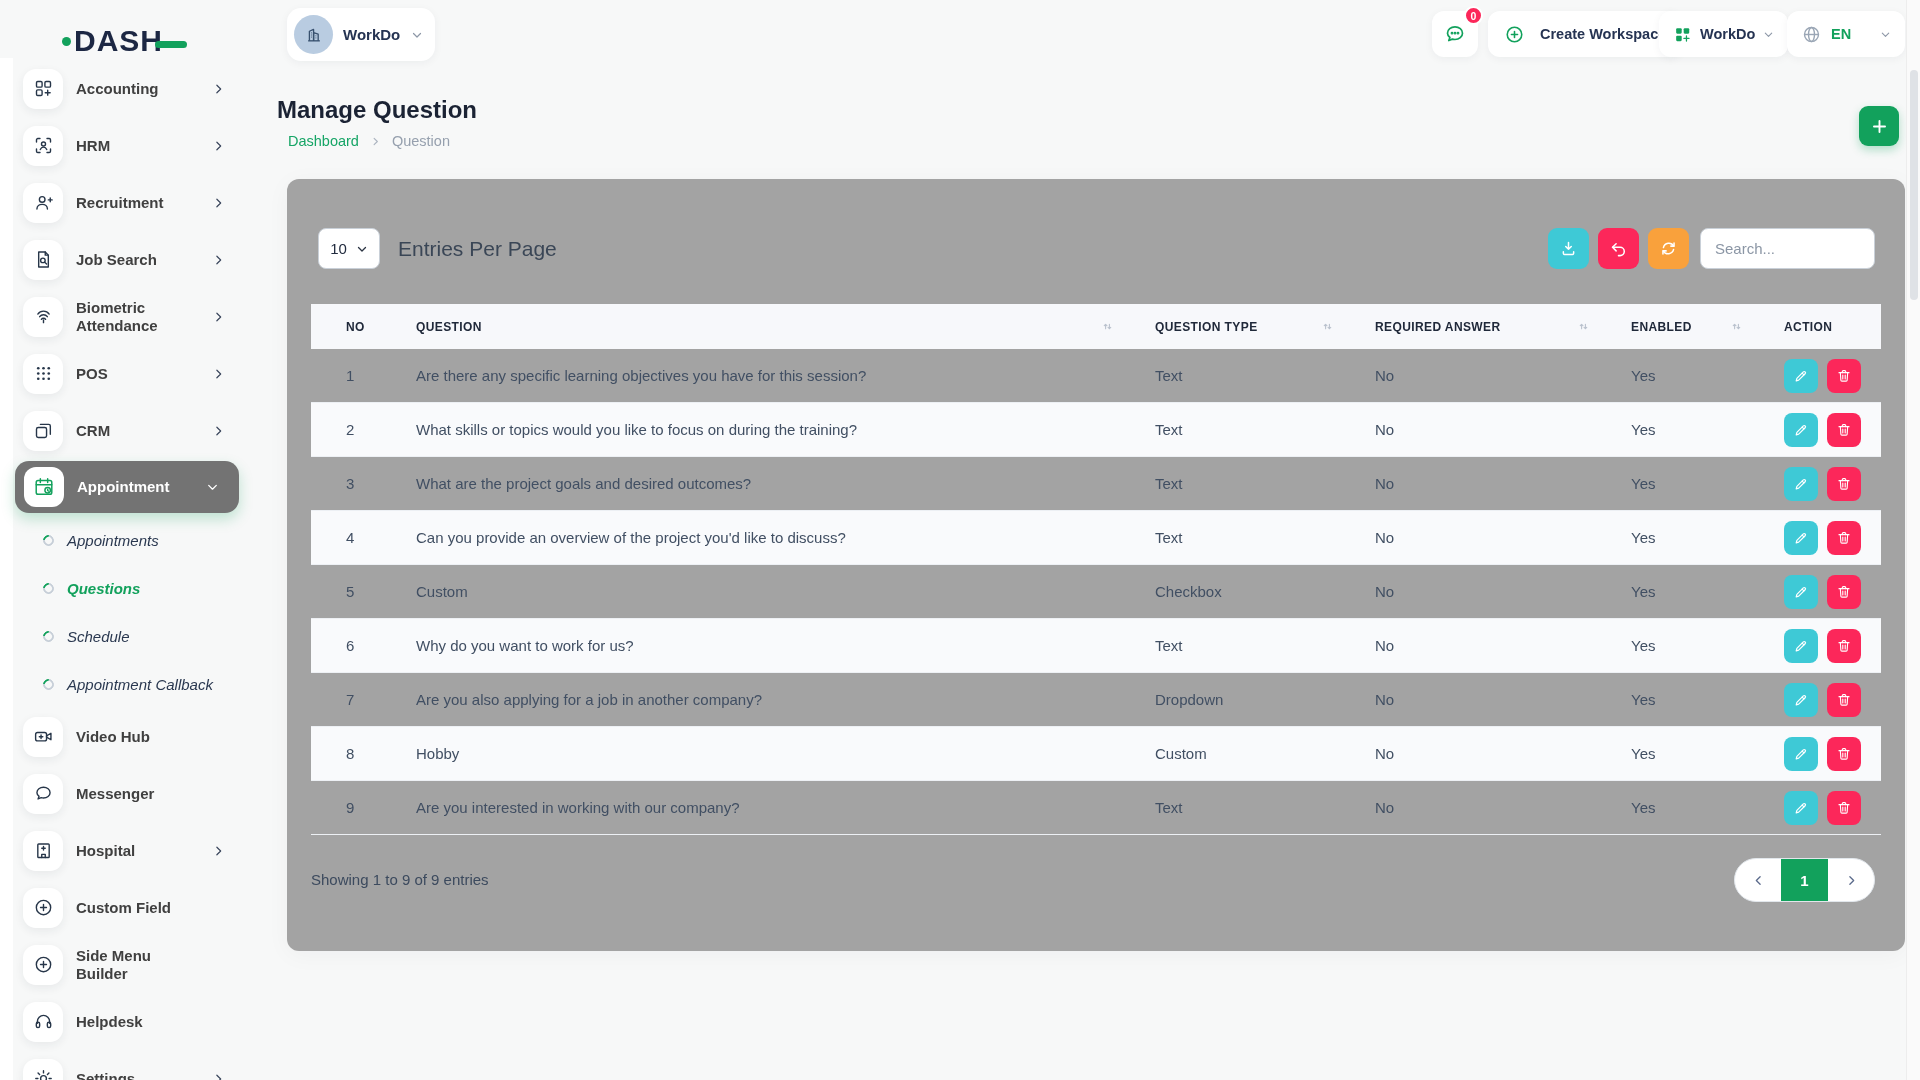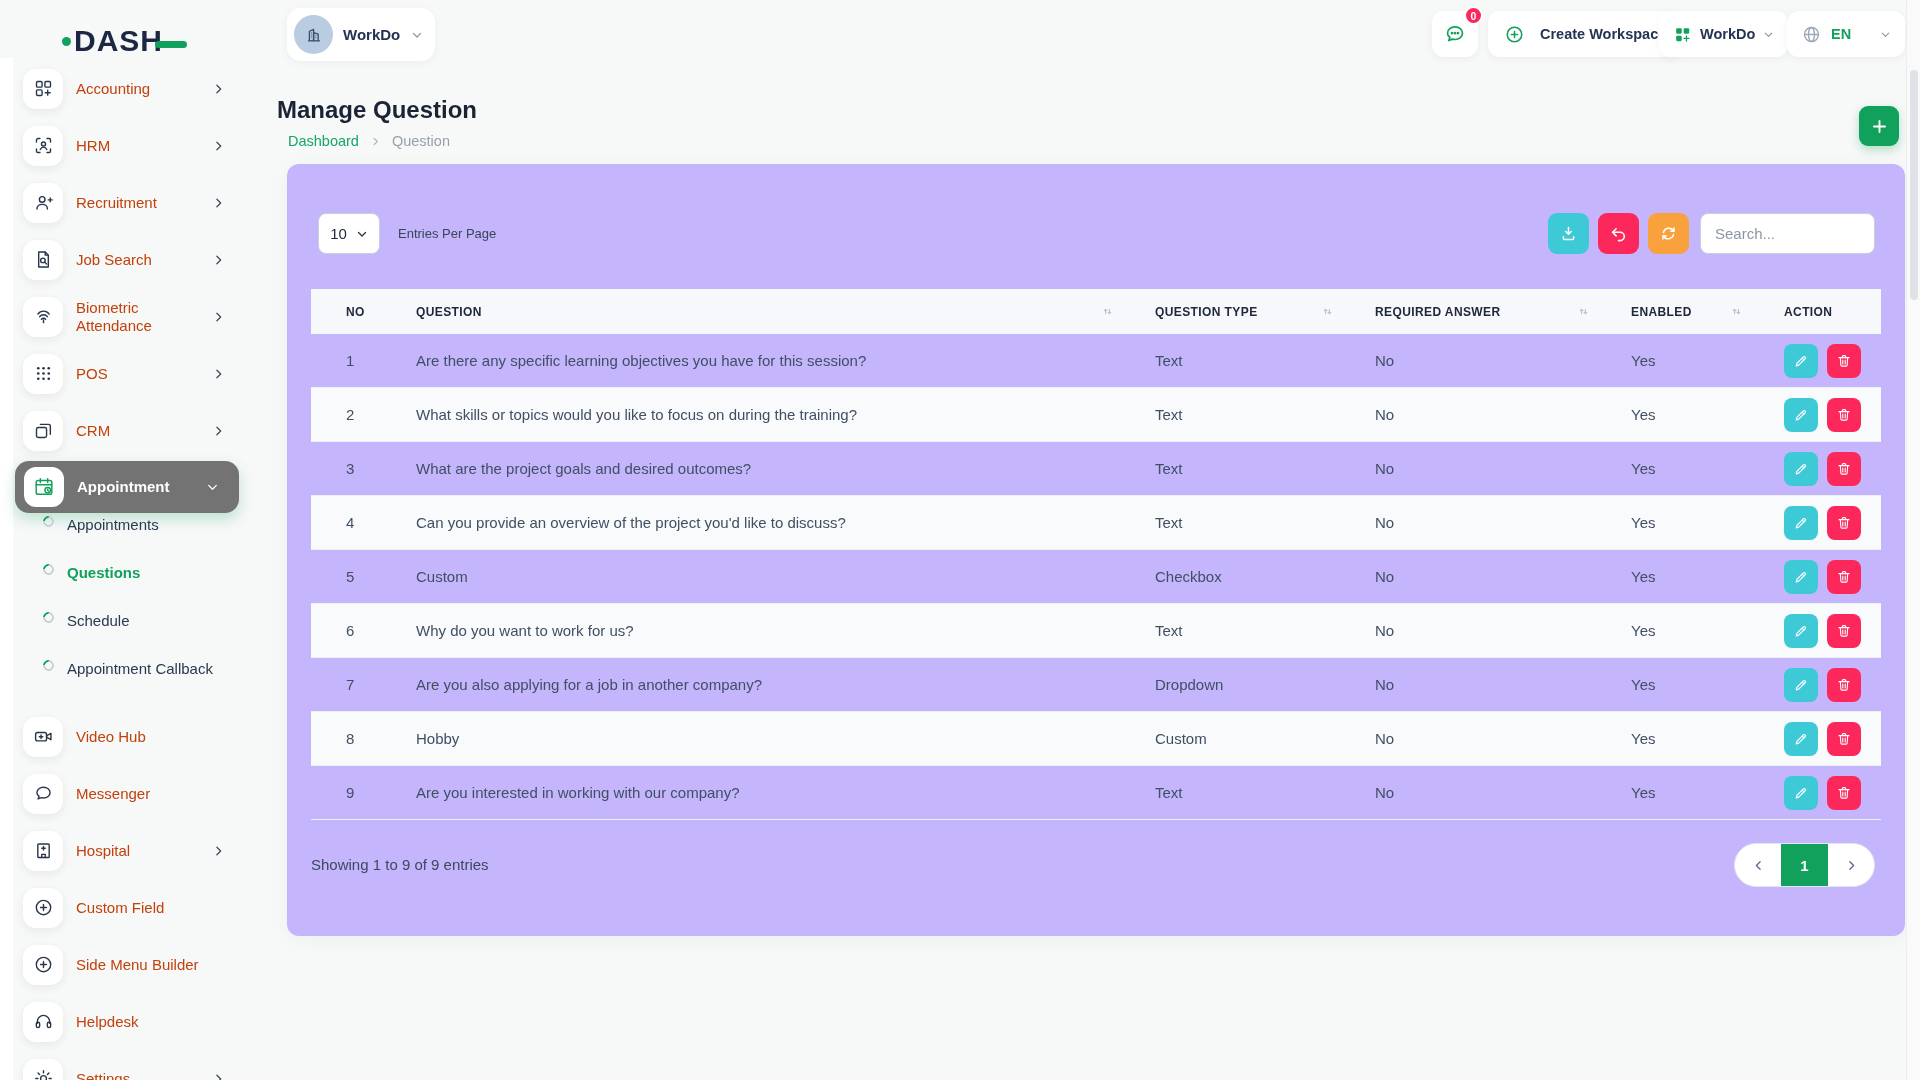--- a/index.html
+++ b/index.html
@@ -31,52 +31,52 @@
   .workdo-label { font-size:14.5px; font-weight:600; color:#253352; }
   .lang-btn { left:1787px; width:118px; padding:0 14px; gap:9px; }
   .lang-label { font-size:14.5px; font-weight:700; color:#12a15c; flex:1; }
 
   
   .side-track { position:absolute; left:0; top:58px; width:13px; height:1022px; background:#fff; }
   .sidebar { position:absolute; left:0; top:60px; width:258px; }
   .nav-item { height:57px; display:flex; align-items:center; padding-left:23px; position:relative; cursor:pointer; }
   .tile { width:40px; height:40px; border-radius:13px; background:#fff; box-shadow:0 3px 10px rgba(25,40,60,.07);
     display:flex; align-items:center; justify-content:center; flex:none; margin-right:13px; color:#273649; }
-  .nav-label { font-size:15px; font-weight:400; color:#c2410c; max-width:128px; line-height:1.2; }
+  .nav-label { font-size:15px; font-weight:700; color:#404040; max-width:128px; line-height:1.2; }
   .chev { position:absolute; right:33px; top:50%; transform:translateY(-50%); display:flex; }
   .nav-item.active { margin-left:15px; width:224px; height:52px; margin-top:2px; margin-bottom:3px;
     background:#737373; border-radius:14px; padding-left:9px; box-shadow:0 6px 14px rgba(18,161,92,.25); }
   .nav-item.active .tile { width:40px; height:40px; border-radius:12px; box-shadow:none; color:#12a15c; }
   .nav-item.active .nav-label { color:#fff; font-weight:700; }
   .nav-item.active .chev { right:20px; }
-  .nav-sub { height:48px; display:flex; align-items:flex-start; padding-left:43px; cursor:pointer; }
+  .nav-sub { height:48px; display:flex; align-items:center; padding-left:43px; cursor:pointer;font-style:italic; }
   .bullet { width:11px; height:11px; border-radius:50%; border:2.5px solid #c7cfd8; border-top-color:#12a15c;
     transform:rotate(-40deg); margin-right:13px; flex:none; }
   .sub-label { font-size:15px; font-weight:500; color:#2a3850; }
   .nav-sub.active .sub-label { color:#12a15c; font-weight:600; }
 
   
   .page-title { position:absolute; left:277px; top:96px; font-size:24px; font-weight:700; color:#1b2334; }
   .breadcrumb { position:absolute; left:288px; top:133px; display:flex; align-items:center; gap:11px; }
   .bc-home { font-size:14.5px; font-weight:500; color:#16a566; cursor:pointer; }
   .bc-sep { color:#aab3bf; display:flex; }
   .bc-current { font-size:14.5px; color:#96a0ae; }
   .add-btn { position:absolute; left:1859px; top:106px; width:40px; height:40px; border-radius:9px;
     background:#12a15c; display:flex; align-items:center; justify-content:center; cursor:pointer;
     box-shadow:0 4px 10px rgba(18,161,92,.3); }
 
   
-  .card { position:absolute; left:287px; top:164px; width:1618px; height:772px; background:#c4b5fd;
+  .card { position:absolute; left:287px; top:179px; width:1618px; height:772px; background:#a3a3a3;
     border-radius:12px; box-shadow:0 4px 24px rgba(20,30,50,.04); }
   .entries-select { position:absolute; left:31px; top:49px; width:62px; height:41px; border:1px solid #c9d0d8;
     border-radius:8px; display:flex; align-items:center; justify-content:center; gap:9px; cursor:pointer;
     background:#fff; }
   .entries-value { font-size:15px; color:#222c3f; }
   .entries-label { position:absolute; left:111px; top:49px; height:41px; display:flex; align-items:center;
-    font-size:13px; color:#3a4656; }
+    font-size:21px; color:#3a4656; }
   .tool-btn { position:absolute; top:49px; width:41px; height:41px; border-radius:9px; display:flex;
     align-items:center; justify-content:center; cursor:pointer; color:#fff; }
   .tool-download { left:1261px; background:#3ec9d6; }
   .tool-undo { left:1311px; background:#fc275a; }
   .tool-refresh { left:1361px; background:#f9a13c; }
   .search-input { position:absolute; left:1413px; top:49px; width:175px; height:41px; border:1px solid #c9d0d8;
     border-radius:8px; padding:0 14px; font-size:15px; color:#3a4656; outline:none;
     font-family:"Liberation Sans","DejaVu Sans",sans-serif; }
   .search-input::placeholder { color:#8b96a5; }
 

